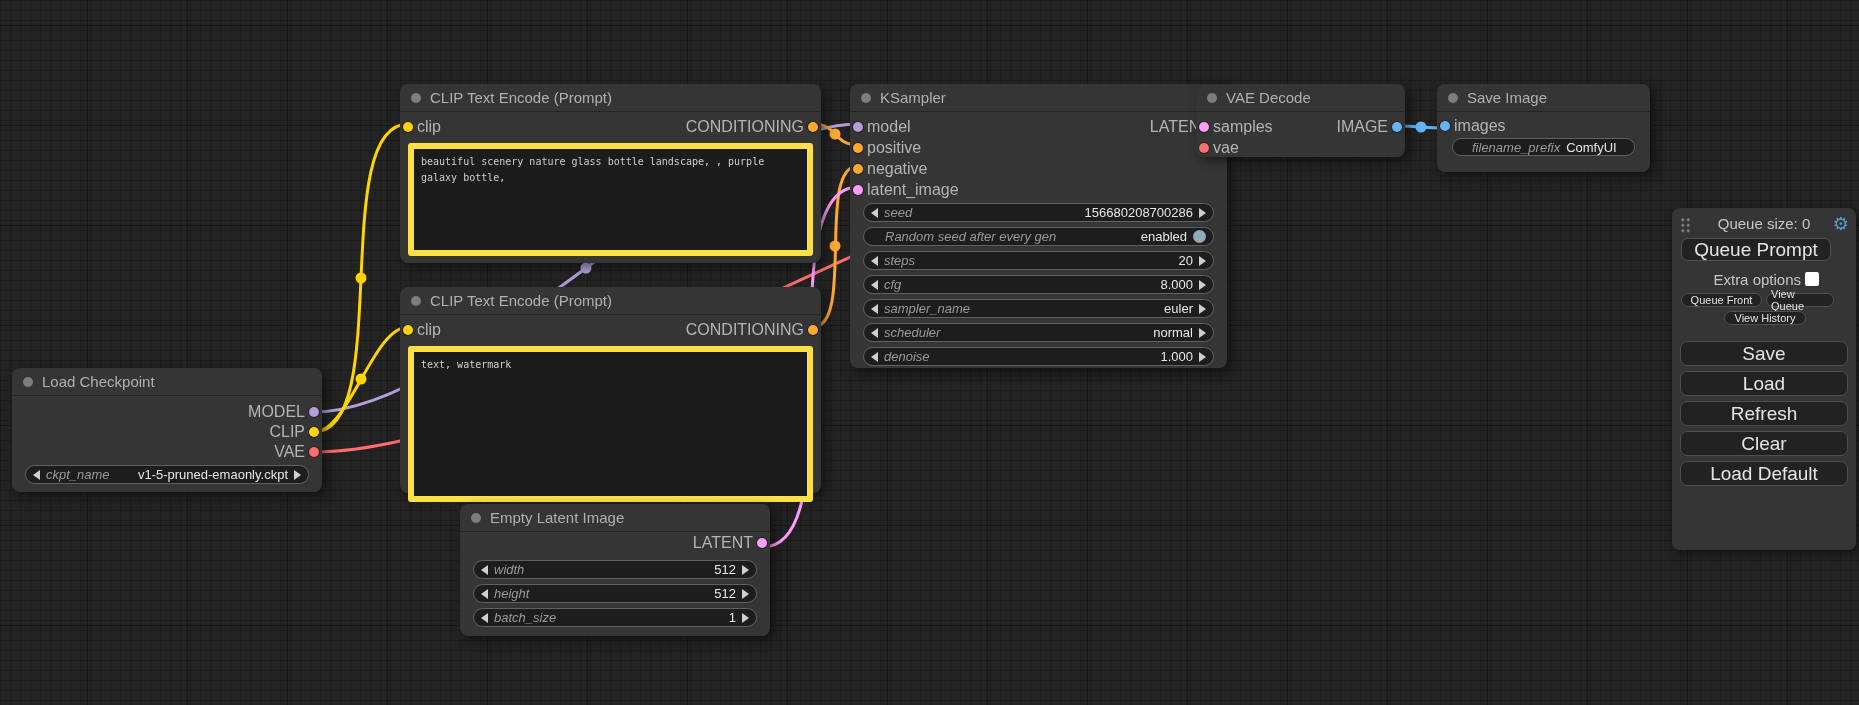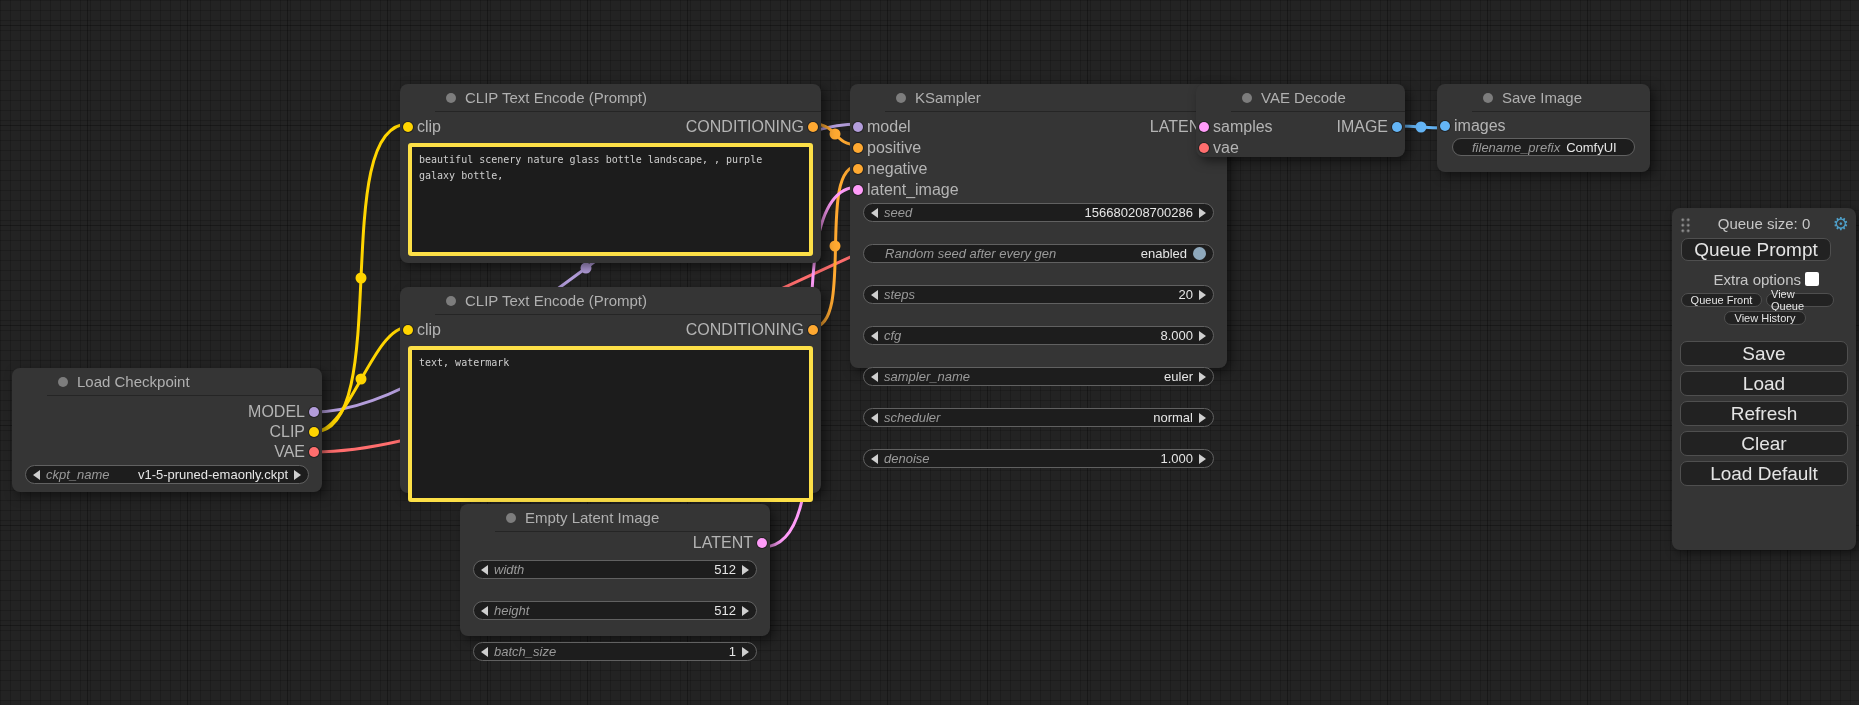--- a/index.html
+++ b/index.html
@@ -28,52 +28,51 @@
   .node {
     position:absolute; z-index:2;
     background:#353535; border-radius:8px;
     box-shadow:4px 4px 11px rgba(0,0,0,.5);
     color:#b4b4b4;
   }
   .ntitle {
     height:28px; display:flex; align-items:center; gap:9px;
     padding:0 11px; font-size:15px; color:#b0b0b0;
     border-bottom:1px solid rgba(0,0,0,.3);
-    margin-left:35px;
   }
   .tdot { width:10px; height:10px; border-radius:50%; background:#7d7d7d; flex:0 0 auto; }
   .io-row {
     position:relative; height:21px; padding:0 17px;
     display:flex; align-items:center; font-size:16px; color:#b4b4b4;
   }
   .io-row .right { margin-left:auto; }
   .pdot {
     position:absolute; top:50%; margin-top:-5px;
     width:10px; height:10px; border-radius:50%;
     box-shadow:0 0 0 1px rgba(0,0,0,.35);
   }
   .pdot.in { left:3px; } .pdot.out { right:3px; }
   .c-model{background:#b39ddb;} .c-clip{background:#ffd500;} .c-vae{background:#ff6e6e;}
   .c-cond{background:#ffa931;} .c-latent{background:#ff9cf9;} .c-image{background:#64b5f6;}
 
   .widget {
-    height:19px; margin:0 13px 22px 13px; padding:0 7px;
+    height:19px; margin:0 13px 5px 13px; padding:0 7px;
     background:#1d1d1d; border:1px solid #616161; border-radius:10px;
     display:flex; align-items:center; font-size:13px;
   }
   .wlabel { color:#9a9a9a; margin:0 6px; white-space:nowrap;font-style:italic; }
   .wvalue { color:#e6e6e6; margin-left:auto; margin-right:6px; white-space:nowrap; }
   .arr { width:0; height:0; border-style:solid; flex:0 0 auto; cursor:pointer; }
   .arr-l { border-width:5px 7px 5px 0; border-color:transparent #cfcfcf transparent transparent; }
   .arr-r { border-width:5px 0 5px 7px; border-color:transparent transparent transparent #cfcfcf; }
   .knob { width:13px; height:13px; border-radius:50%; background:#8ea8bc; flex:0 0 auto; }
 
   .prompt-box {
     margin:6px 8px 0 8px; padding:5px 7px;
-    background:#1c1c1c; border:4px solid #fde047; border-radius:3px;
+    background:#1c1c1c; border:6px solid #fde047; border-radius:3px;
     font-family:"DejaVu Sans Mono", monospace; font-size:10px; line-height:16px;
     color:#cfcfcf; white-space:pre-wrap; word-break:break-word; overflow:hidden;
   }
 
   
   #queue-panel {
     position:absolute; left:1672px; top:208px; width:184px; height:342px; z-index:3;
     background:#353535; border-radius:8px; box-shadow:3px 3px 10px rgba(0,0,0,.5);
   }
   .qhead { position:absolute; left:0; top:7px; width:100%; height:18px; }

